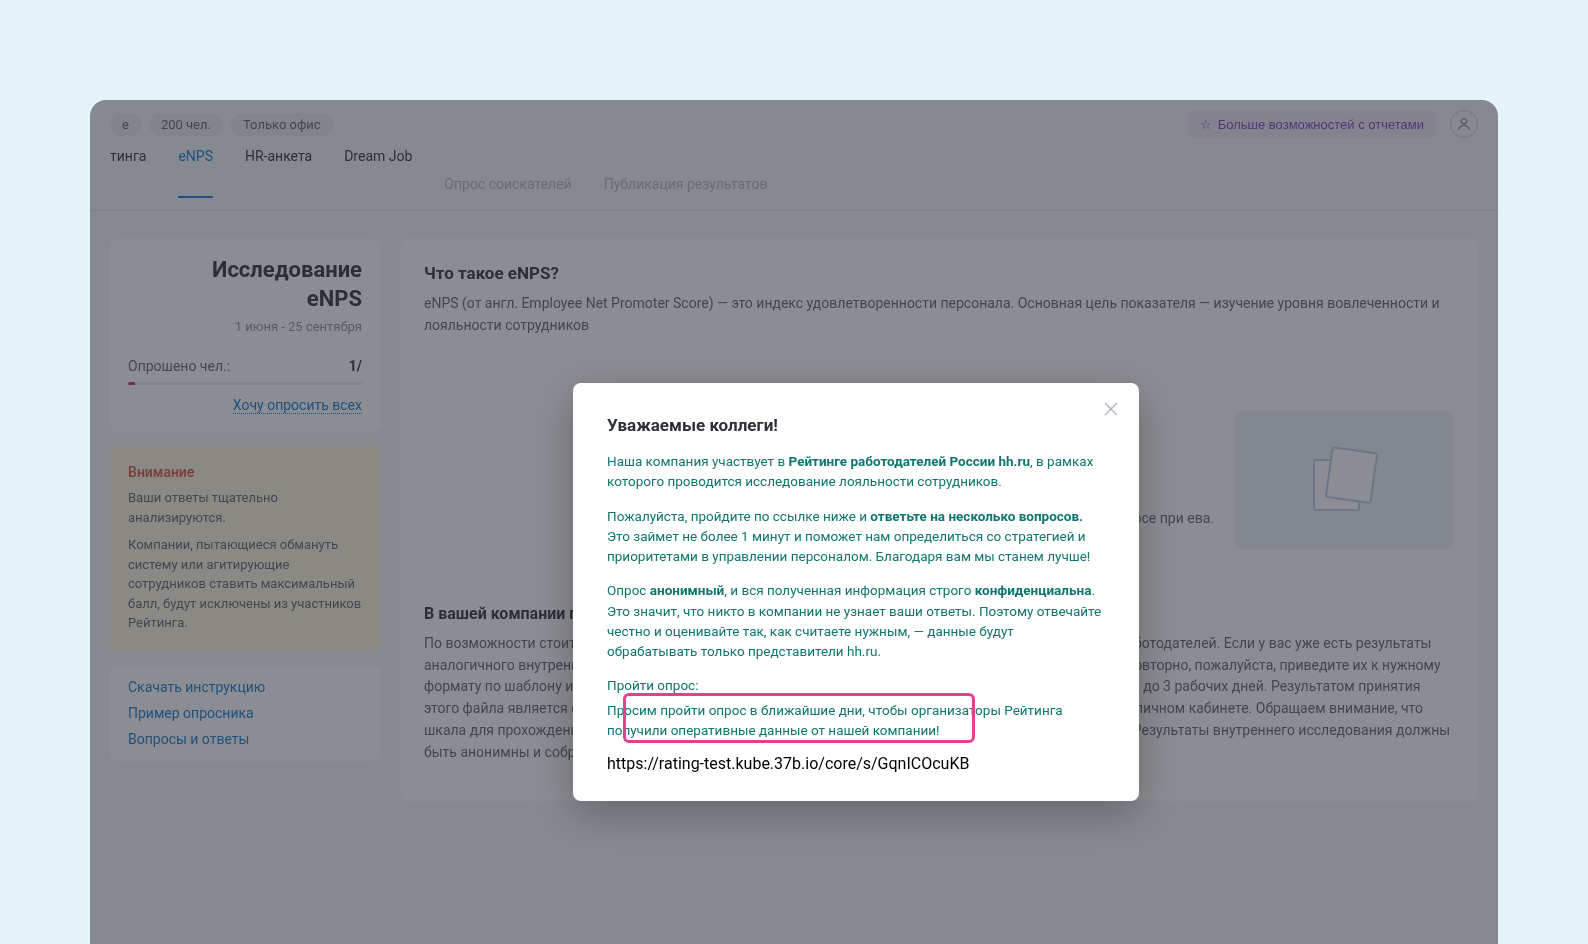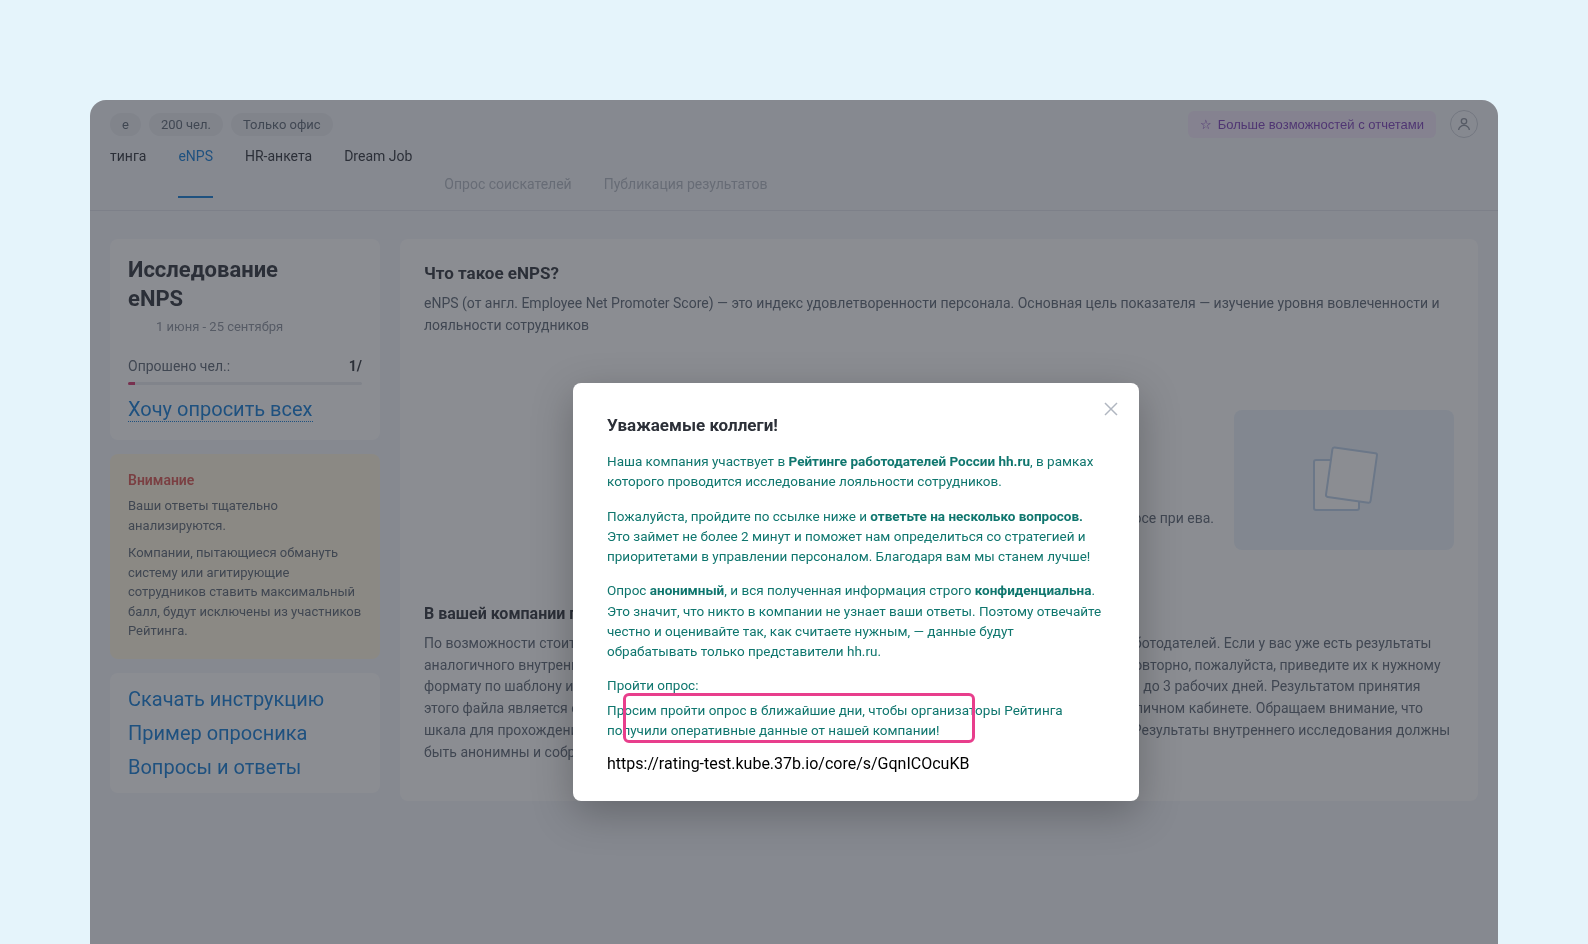--- a/index.html
+++ b/index.html
@@ -10,29 +10,29 @@
 .chip { background:#e8ebf0; color:#5a6472; font-size:13px; padding:4px 12px; border-radius:12px; }
 .topbar-right { display:flex; align-items:center; gap:14px; }
 .promo-btn { background:#f2e6fb; border:none; color:#7a3db8; font-size:13px; padding:6px 12px; border-radius:6px; display:flex; align-items:center; gap:6px; cursor:pointer; }
 .avatar { width:28px; height:28px; border:1px solid #c9cdd6; border-radius:50%; display:flex; align-items:center; justify-content:center; }
 .tabs { display:flex; gap:32px; padding:0 20px 12px 20px; border-bottom:1px solid #e0e3ea; font-size:14px; }
 .tab { color:#2c3038; cursor:pointer; padding-bottom:6px; }
 .tab.active { color:#0f7ad6; border-bottom:2px solid #0f7ad6; }
 .tab.disabled { color:#b0b6c0;margin-top:28px; }
 .content { display:flex; gap:20px; padding:28px 20px; align-items:flex-start; }
 .sidebar { width:270px; display:flex; flex-direction:column; gap:14px; flex-shrink:0; }
-.card { background:#fff; border-radius:8px; padding:18px; }
+.card { background:#fff; border-radius:8px; padding:18px;text-align:right; }
 .card h2 { font-size:22px; font-weight:700; color:#2c3038; margin-bottom:4px; }
 .card .subtitle { font-size:22px; font-weight:700; color:#2c3038; }
 .card .dates { color:#8a909c; font-size:13px; margin-top:8px;margin-left:28px; }
 .stat-row { margin-top:24px; font-size:14px; color:#5a6472; display:flex; justify-content:space-between; }
 .stat-val { font-weight:700; color:#2c3038; }
 .progress { height:3px; background:#e8ebf0; border-radius:2px; margin-top:8px; position:relative; overflow:hidden; }
 .progress-fill { height:100%; width:3%; background:#d6336c; }
-.link-blue { color:#0f7ad6; font-size:20px; cursor:pointer; display:inline-block; }
+.link-blue { color:#0f7ad6; font-size:14px; cursor:pointer; display:inline-block; }
 .link-dotted { border-bottom:1px dotted #0f7ad6; padding-top:12px; }
 .warn-card { background:#fff7e0; border-radius:8px; padding:18px; }
 .warn-title { color:#d9534f; font-weight:600; font-size:14px; margin-bottom:8px; }
 .warn-text { color:#5a6472; font-size:13px; line-height:1.5; }
 .links-card { background:#fff; border-radius:8px; padding:14px 18px; display:flex; flex-direction:column; gap:10px; }
 .main { flex:1; background:#fff; border-radius:8px; padding:24px; }
 .main h3 { font-size:17px; font-weight:700; color:#2c3038; margin-bottom:10px; }
 .main p { font-size:14px; color:#5a6472; line-height:1.55; margin-bottom:14px; }
 .illus-row { display:flex; gap:20px; align-items:flex-start; margin-bottom:18px; }
 .illus-text { flex:1; }
@@ -137,21 +137,21 @@
 
   <div class="modal">
     <div class="modal-close">
       <svg width="14" height="14" viewBox="0 0 14 14" stroke="#b0b6c0" stroke-width="1.5">
           <line x1="1" y1="1" x2="13" y2="13"></line>
           <line x1="13" y1="1" x2="1" y2="13"></line>
         </svg>
     </div>
     <h2>Уважаемые коллеги!</h2>
     <p><span>Наша компания участвует в </span><span class="bold">Рейтинге работодателей России hh.ru</span><span>, в рамках которого проводится исследование лояльности сотрудников.</span></p>
-    <p><span>Пожалуйста, пройдите по ссылке ниже и </span><span class="bold">ответьте на несколько вопросов.</span><span> Это займет не более 2 минут и поможет нам определиться со стратегией и приоритетами в управлении персоналом. Благодаря вам мы станем лучше!</span></p>
+    <p><span>Пожалуйста, пройдите по ссылке ниже и </span><span class="bold">ответьте на несколько вопросов.</span><span> Это займет не более 1 минут и поможет нам определиться со стратегией и приоритетами в управлении персоналом. Благодаря вам мы станем лучше!</span></p>
     <p><span>Опрос </span><span class="bold">анонимный</span><span>, и вся полученная информация строго </span><span class="bold">конфиденциальна</span><span>. Это значит, что никто в компании не узнает ваши ответы. Поэтому отвечайте честно и оценивайте так, как считаете нужным, — данные будут обрабатывать только представители hh.ru.</span></p>
     <p style="margin-bottom:4px">Пройти опрос:</p>
     <p>Просим пройти опрос в ближайшие дни, чтобы организаторы Рейтинга получили оперативные данные от нашей компании!</p>
     <a class="modal-link">https://rating-test.kube.37b.io/core/s/GqnICOcuKB</a>
   </div>
 
   <div class="highlight-box"></div>
 
 </div>
 

